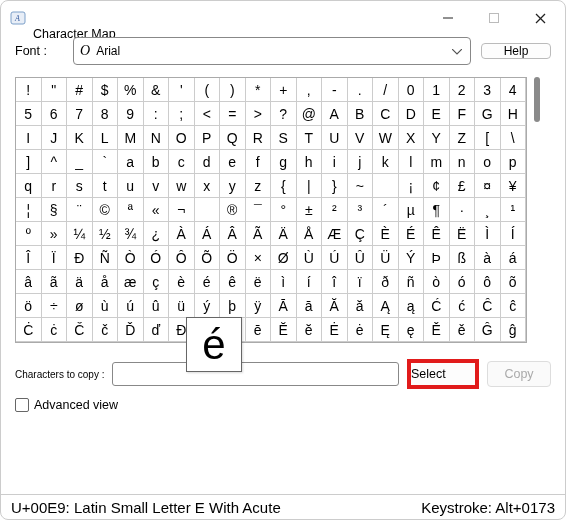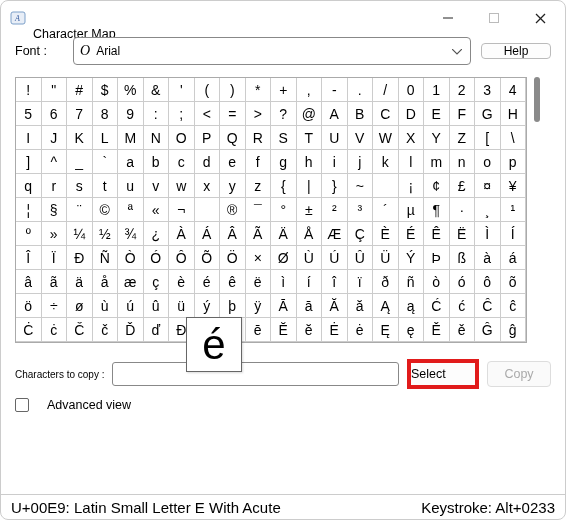--- a/index.html
+++ b/index.html
@@ -127,21 +127,21 @@
     font-size:12.5px;
   }
   .copy-btn {
     height:26px; width:64px;
     border:1px solid #ddd; border-radius:4px;
     background:#fafafa; color:#aaa;
     display:flex;align-items:center;justify-content:center;
     font-size:12.5px;
   }
   .adv-row {
-    display:flex; align-items:center; gap:18px;
+    display:flex; align-items:center; gap:5px;
     margin-top:9px;
     font-size:12.5px;
   }
   .checkbox {
     width:14px;height:14px;border:1px solid #666;border-radius:2px;background:#fff;
   }
   .status-bar {
     height:22px;
     border-top:1px solid #ccc;
     display:flex; align-items:center;
@@ -444,14 +444,14 @@
 
   <div class="adv-row">
     <span class="checkbox"></span>
     <span>Advanced view</span>
   </div>
 </div>
 
 <div class="status-bar">
   <span>U+00E9: Latin Small Letter E With Acute</span>
   <span class="spacer"></span>
-  <span class="right">Keystroke: Alt+0233</span>
+  <span class="right">Keystroke: Alt+0173</span>
 </div>
 
 </body></html>

